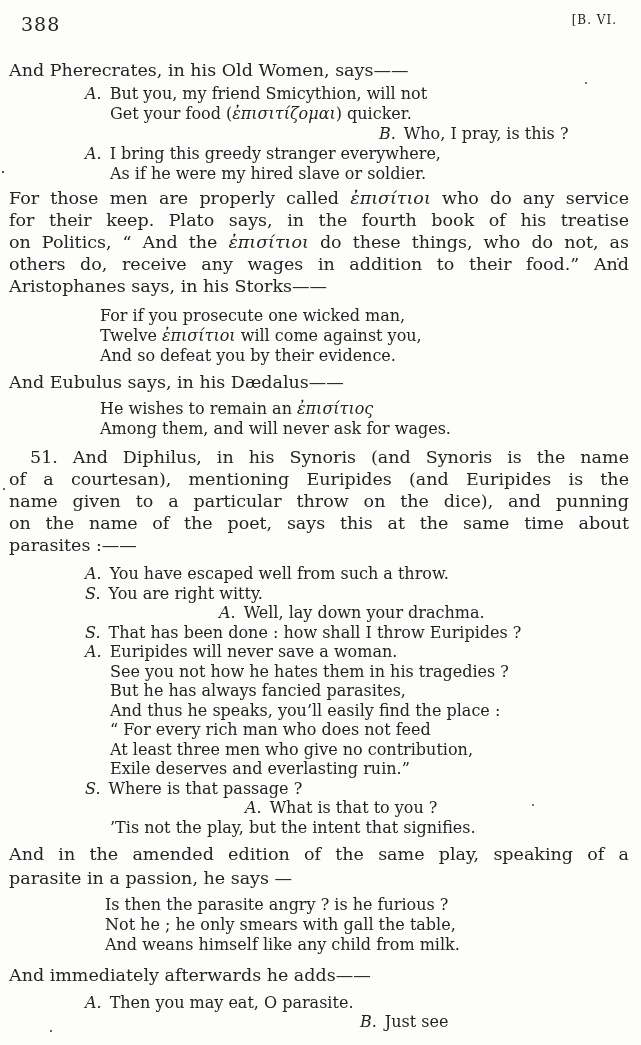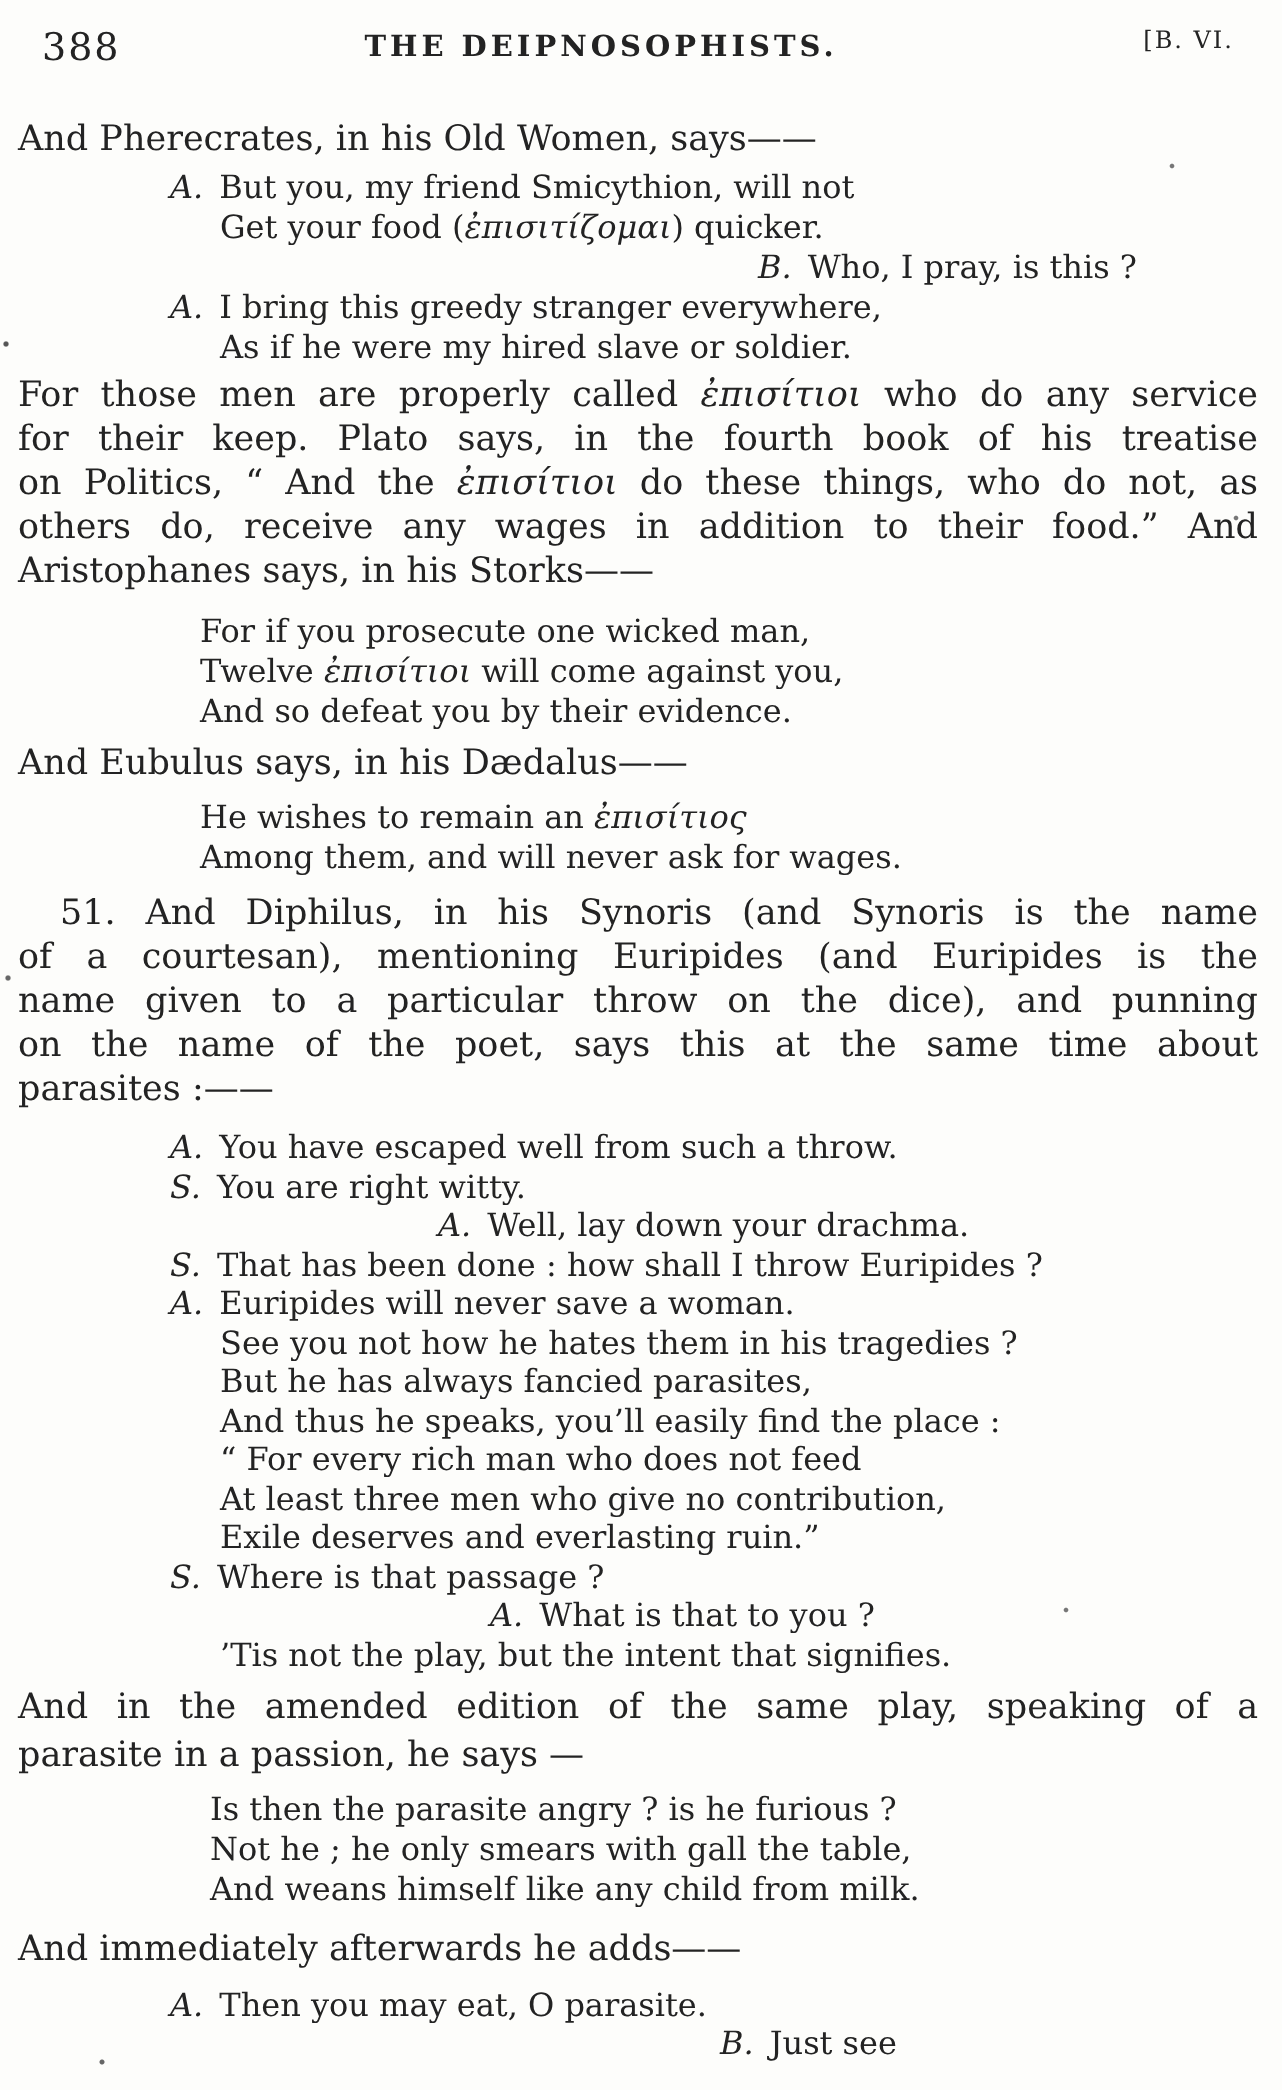--- a/index.html
+++ b/index.html
@@ -69,21 +69,20 @@
   .in-a2     { margin-left: 236px; }
   .in-b2     { margin-left: 351px; }
   .s-i { font-style: italic; padding-right: 8px; }
   .s-g { font-style: italic; }
 </style>
 </head>
 <body style="--paper: #fdfdfb; --ink: #232323;">
 
 <div class="page-header">
   <span class="page-number">388</span>
-  <span class="running-title">THE DEIPNOSOPHISTS.</span>
   <span class="book-reference">[B. VI.</span>
 </div>
 
 <div class="text-body">
     <div class="block prose">
       <div class="line in-prose"><span class="seg s-n">And Pherecrates, in his Old Women, says——</span></div>
     </div>
     <div class="block verse">
       <div class="line in-speech"><span class="seg s-i">A.</span><span class="seg s-n">But you, my friend Smicythion, will not</span></div>
       <div class="line in-cont"><span class="seg s-n">Get your food (</span><span class="seg s-g">ἐπισιτίζομαι</span><span class="seg s-n">) quicker.</span></div>

